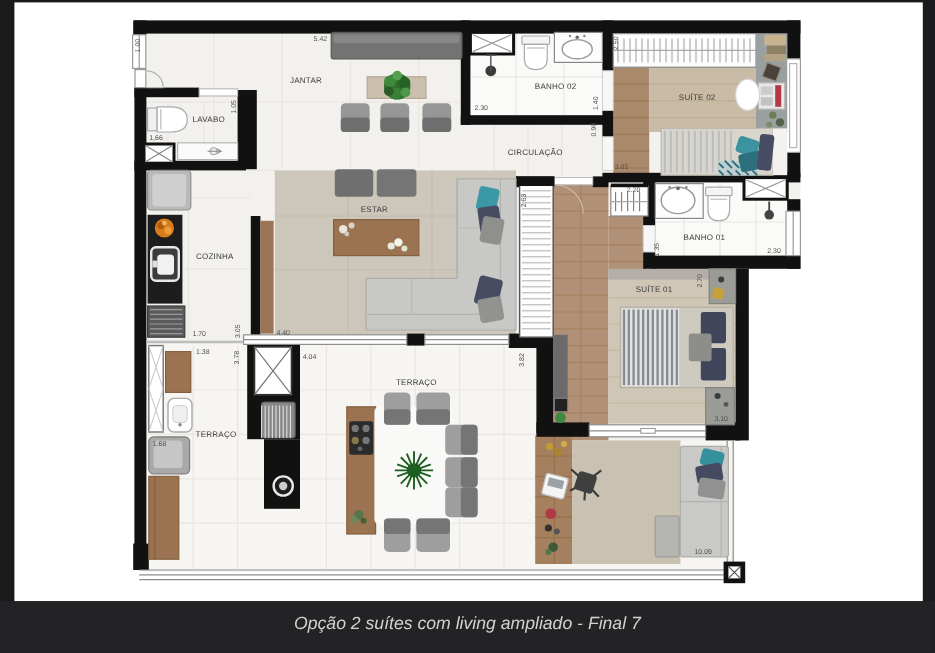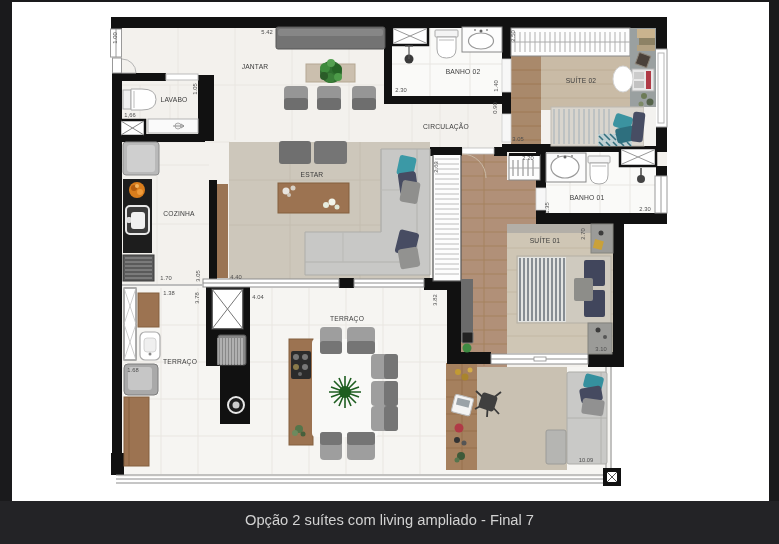--- a/index.html
+++ b/index.html
@@ -817,13 +817,13 @@
 <text x="133" y="372">1.68</text>
 
 <text x="601" y="351">3.10</text>
 
 <text x="586" y="462">10.09</text>
 </g>
 </svg>
 
 <div style="position:absolute;left:0;top:501px;width:779px;height:43px;background:#232326;"></div>
 
-<div class="txt" style="position:absolute;left:0;top:512px;width:779px;text-align:center;font-size:14.7px;color:#d2d2d2;">Opção 2 suítes com living ampliado - Final 7</div>
+<div class="txt" style="position:absolute;left:0;top:512px;width:779px;text-align:center;font-size:14.7px;color:#d2d2d2;font-style:italic;">Opção 2 suítes com living ampliado - Final 7</div>
 
 </body></html>

